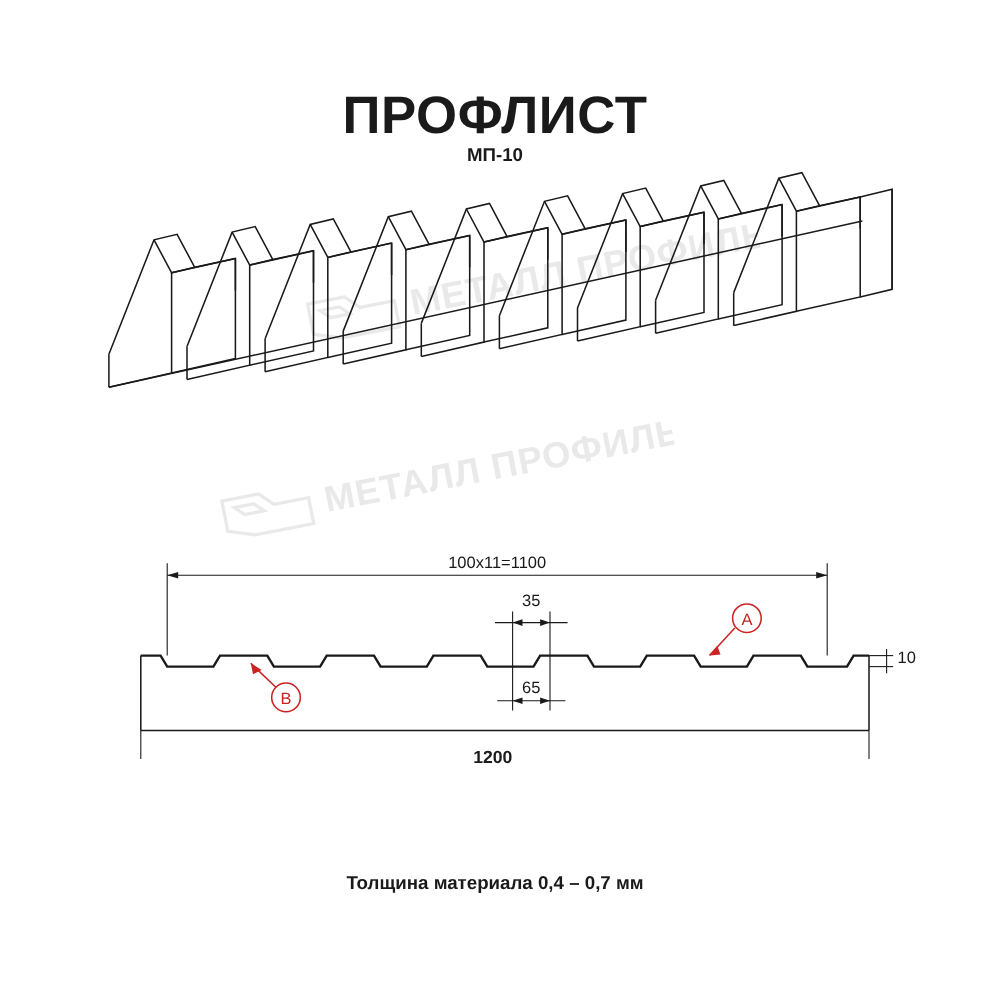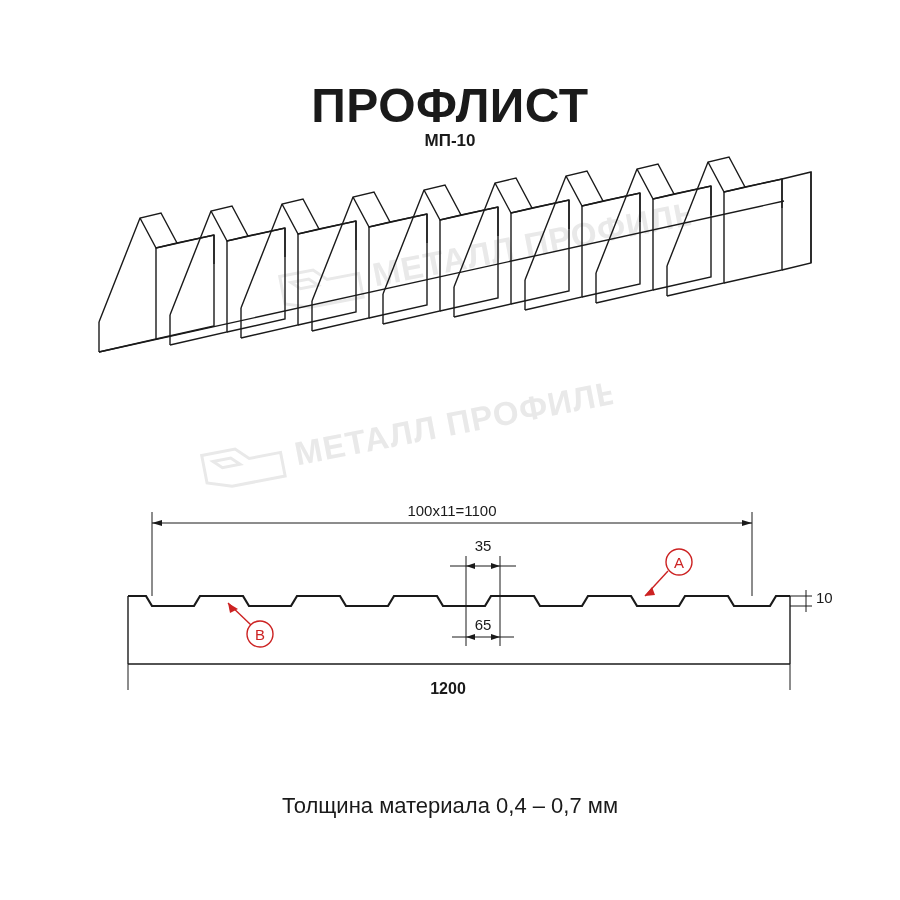--- a/index.html
+++ b/index.html
@@ -41,22 +41,22 @@
     font-size: 17px;
     font-weight: bold;
     color: #1a1a1a;
   }
   .footnote {
     position: absolute;
     top: 793px;
     left: 0;
     width: 900px;
     text-align: center;
-    font-size: 22px;
-    font-weight: normal;
+    font-size: 17px;
+    font-weight: bold;
     color: #1a1a1a;
   }
   .drawing {
     position: absolute;
     top: 0;
     left: 0;
   }
   .wm {
     position: absolute;
     pointer-events: none;

